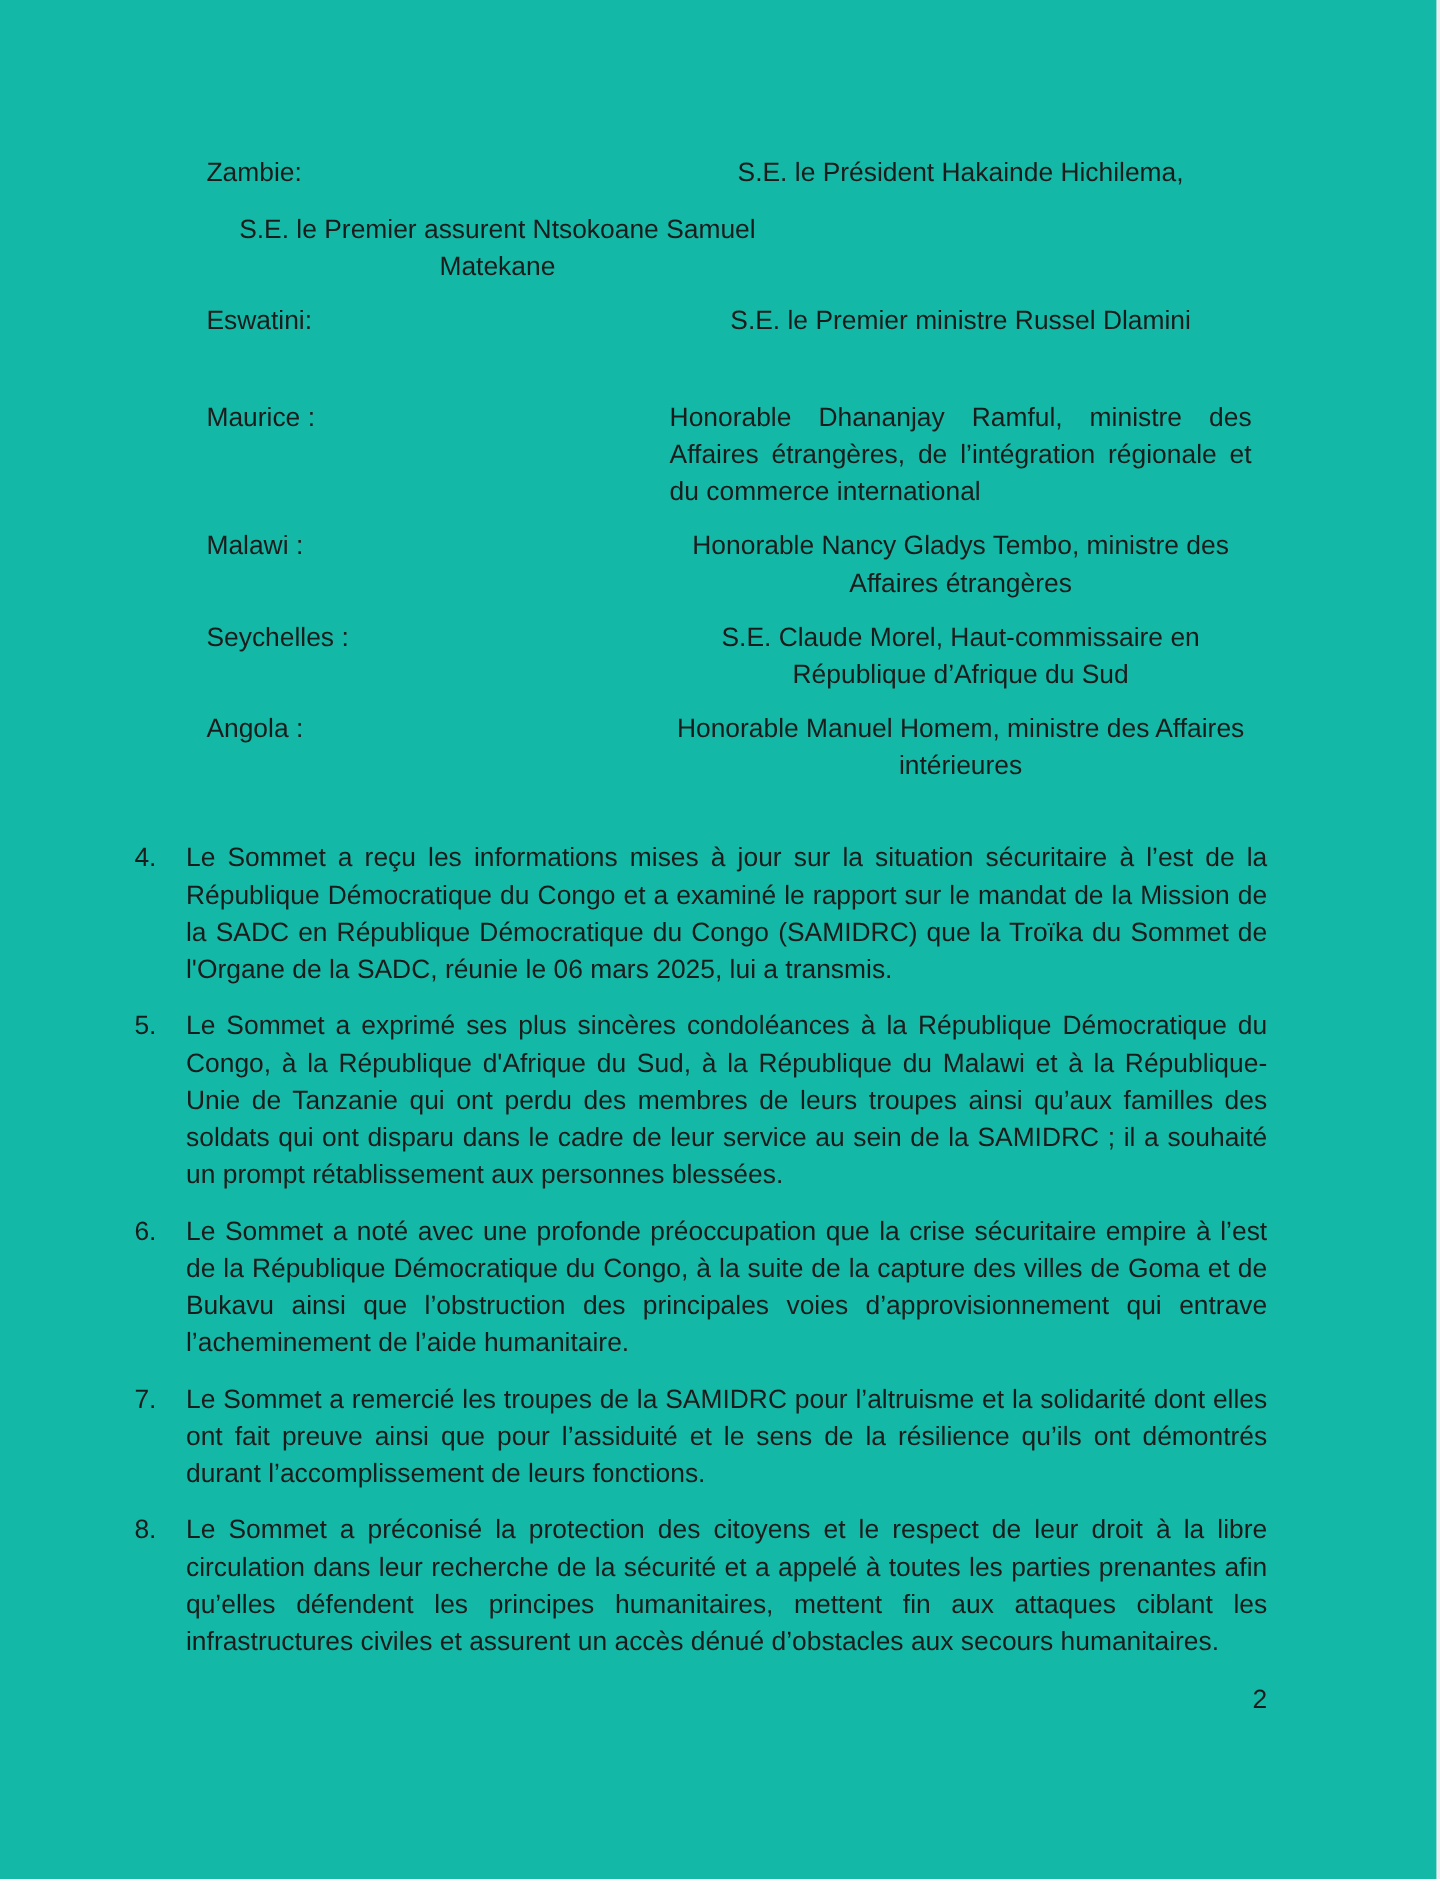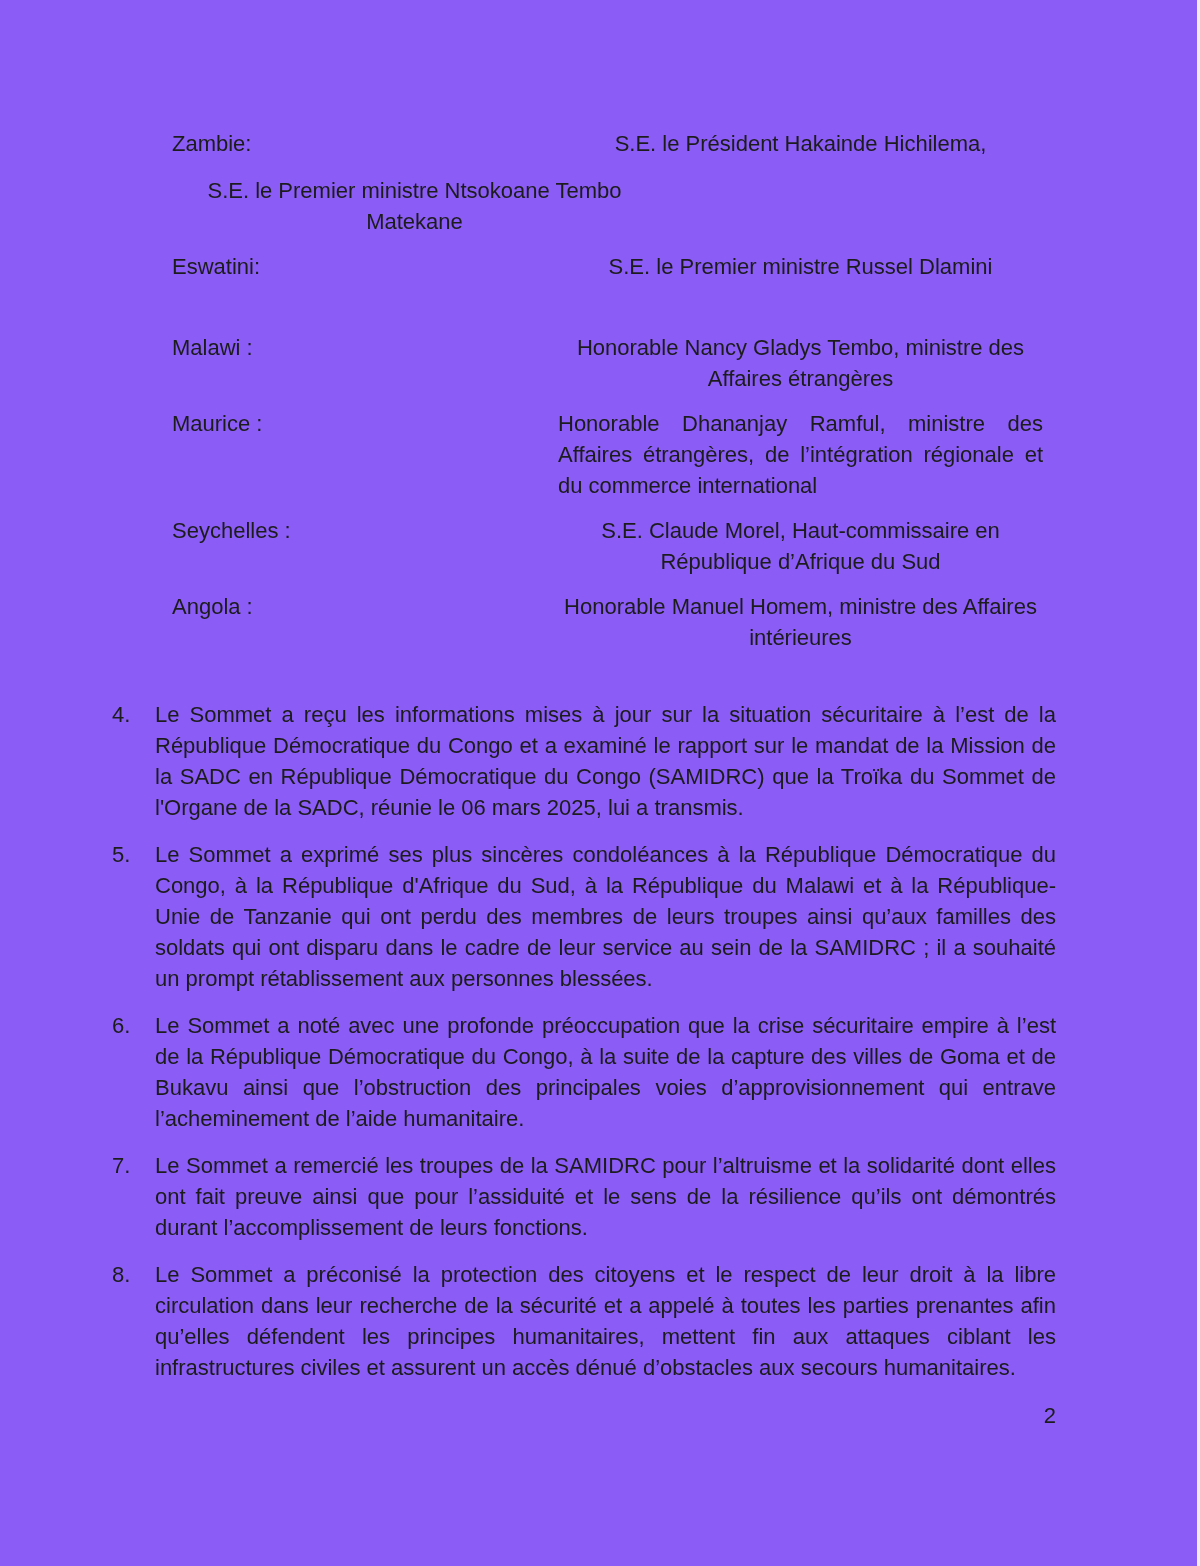--- a/index.html
+++ b/index.html
@@ -5,21 +5,21 @@
 <style>
   html, body {
     margin: 0;
     padding: 0;
     background: #ffffff;
   }
   .page {
     position: relative;
     width: 1200px;
     height: 1566px;
-    background: #8b5cf6;
+    background: #14b8a6;
     font-family: "Liberation Sans", "DejaVu Sans", sans-serif;
     font-size: 22px;
     line-height: 31px;
     color: #1c1c1c;
     overflow: hidden;
   }
   
   .edge-line {
     position: absolute;
     top: 0;
@@ -88,33 +88,33 @@
 <div class="page">
 
   <div class="edge-line"></div>
 
   <section class="delegates">
     <div class="drow">
       <div class="country">Zambie:</div>
       <div class="rep">S.E. le Président Hakainde Hichilema,</div>
     </div>
     <div class="drow">
-      <div class="rep">S.E. le Premier ministre Ntsokoane Tembo Matekane</div>
+      <div class="rep">S.E. le Premier assurent Ntsokoane Samuel Matekane</div>
     </div>
     <div class="drow">
       <div class="country">Eswatini:</div>
       <div class="rep">S.E. le Premier ministre Russel Dlamini</div>
     </div>
+    <div class="drow justify">
+      <div class="country">Maurice :</div>
+      <div class="rep">Honorable Dhananjay Ramful, ministre des Affaires étrangères, de l’intégration régionale et du commerce international</div>
+    </div>
     <div class="drow">
       <div class="country">Malawi :</div>
       <div class="rep">Honorable Nancy Gladys Tembo, ministre des Affaires étrangères</div>
-    </div>
-    <div class="drow justify">
-      <div class="country">Maurice :</div>
-      <div class="rep">Honorable Dhananjay Ramful, ministre des Affaires étrangères, de l’intégration régionale et du commerce international</div>
     </div>
     <div class="drow">
       <div class="country">Seychelles :</div>
       <div class="rep">S.E. Claude Morel, Haut-commissaire en République d’Afrique du Sud</div>
     </div>
     <div class="drow">
       <div class="country">Angola :</div>
       <div class="rep">Honorable Manuel Homem, ministre des Affaires intérieures</div>
     </div>
   </section>

